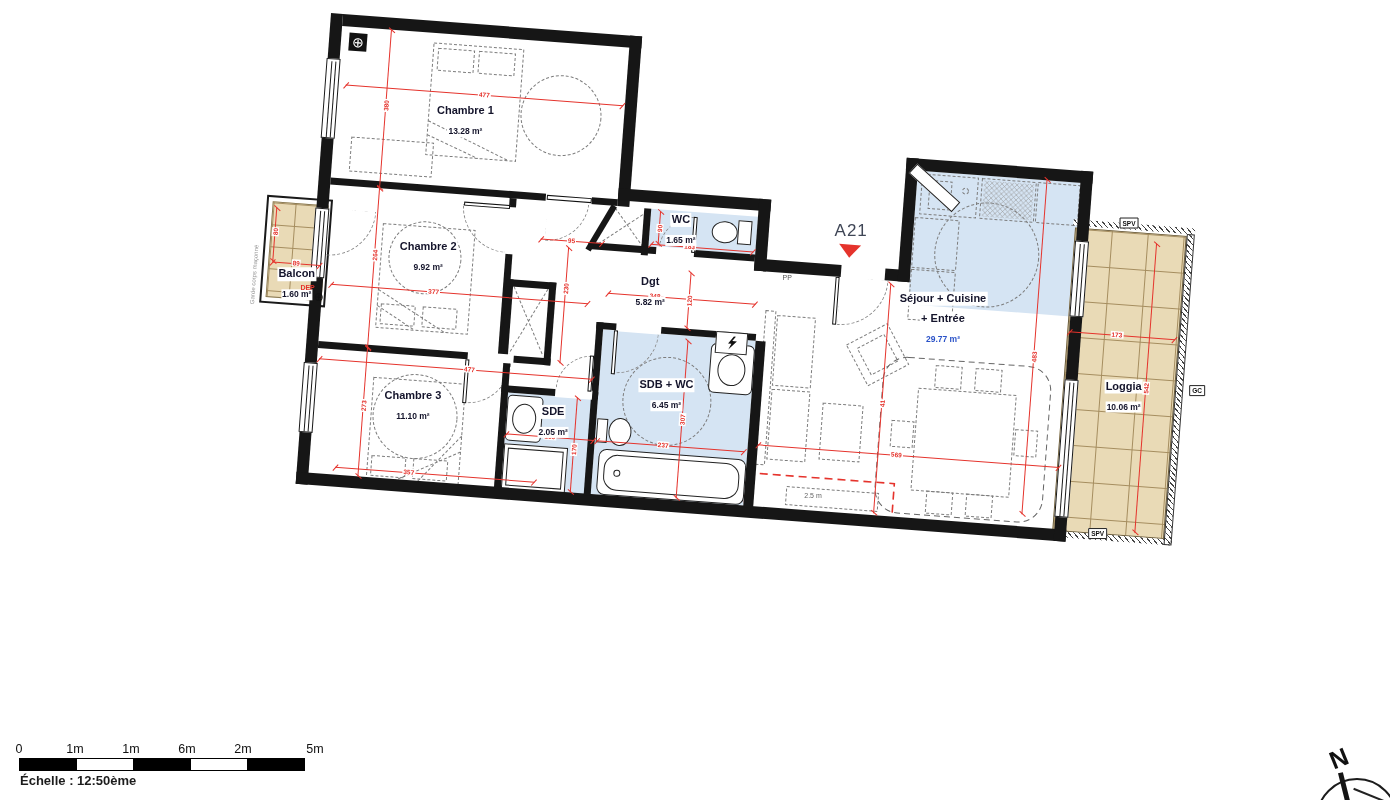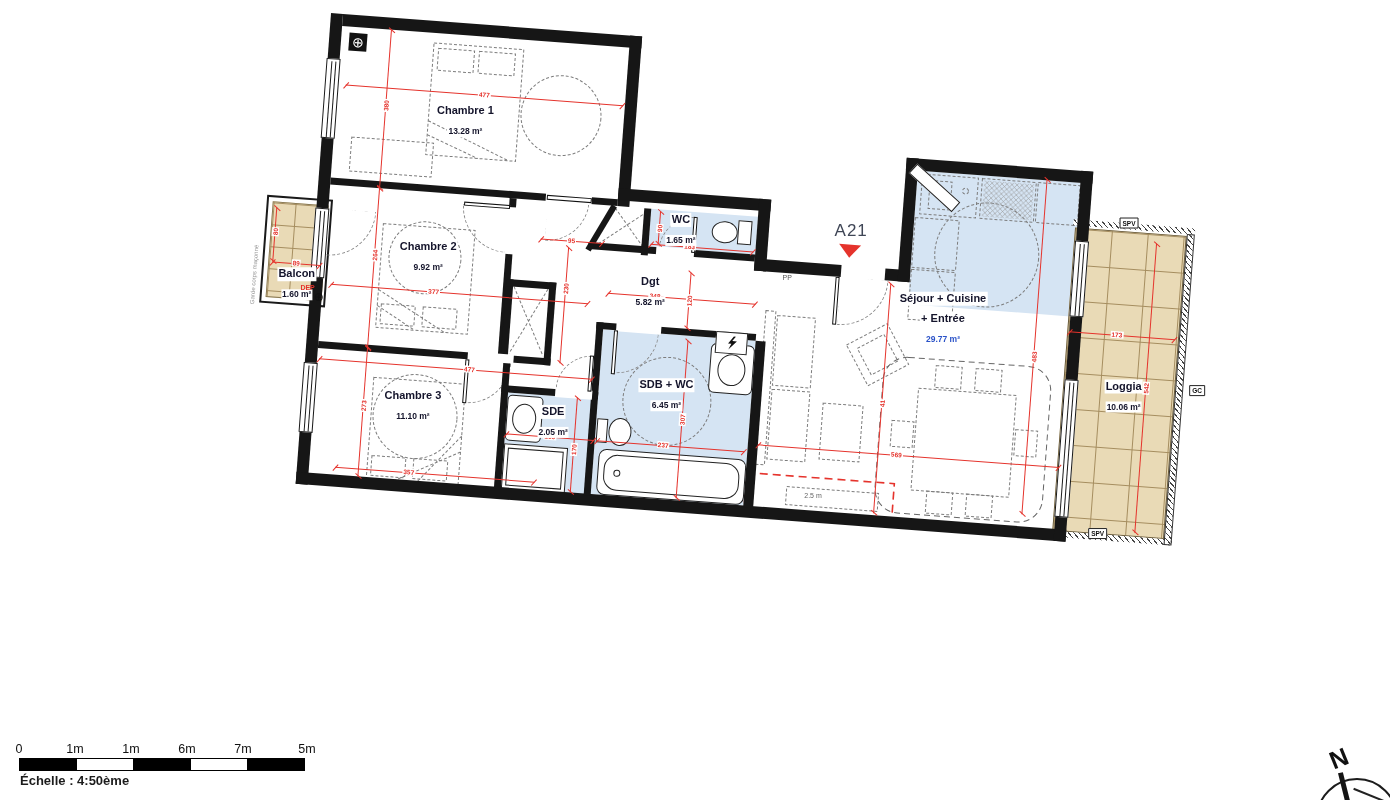--- a/index.html
+++ b/index.html
@@ -310,30 +310,30 @@
     <div class="dim v" style="left: 828px; top: 168px; height: 290px;">
       <span style="top: 50%; left: 0.6px;">542</span>
     </div>
   </div>
 
 <div id="scalebar">
   <span class="lbl" style="left:0">0</span>
   <span class="lbl" style="left:56px">1m</span>
   <span class="lbl" style="left:112px">1m</span>
   <span class="lbl" style="left:168px">6m</span>
-  <span class="lbl" style="left:224px">7m</span>
-  <span class="lbl" style="left:288px">5m</span>
+  <span class="lbl" style="left:224px">2m</span>
+  <span class="lbl" style="left:296px">5m</span>
   <div class="bar">
     <div class="seg" style="background:#000"></div>
     <div class="seg" style="background:#fff"></div>
     <div class="seg" style="background:#000"></div>
     <div class="seg" style="background:#fff"></div>
     <div class="seg" style="background:#000;border-right:none"></div>
   </div>
 </div>
-<div id="caption">Échelle : 4:50ème</div>
+<div id="caption">Échelle : 12:50ème</div>
 
 <div id="north">
   <div class="n">N</div>
   <div class="circ"></div>
   <div class="needle"></div>
   <div class="line"></div>
 </div>
 
 </body></html>

